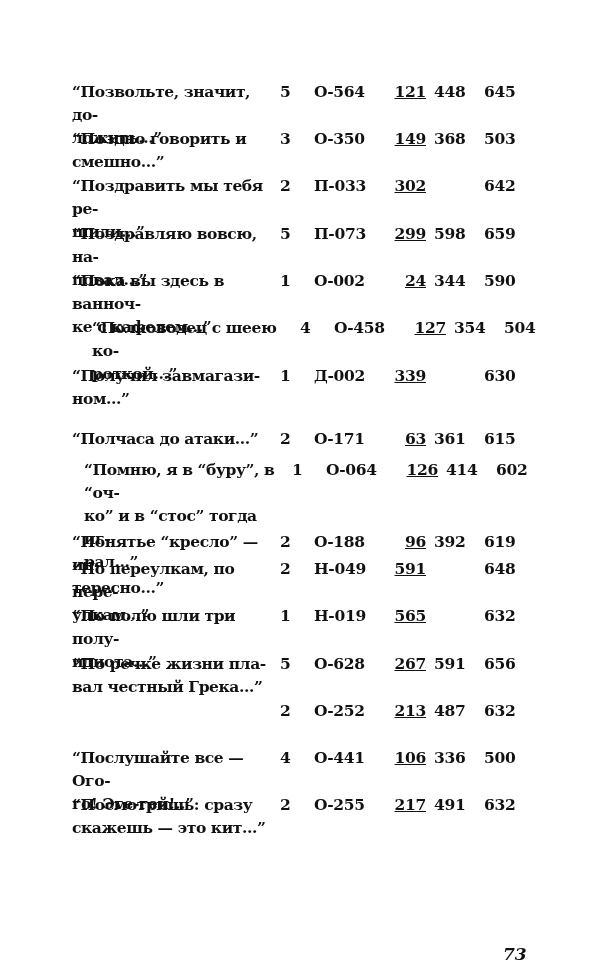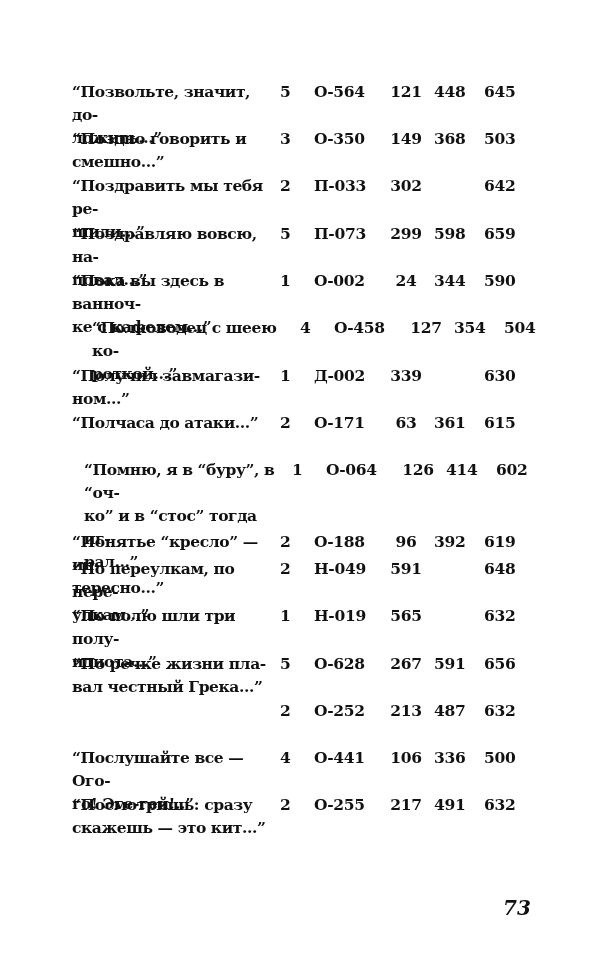--- a/index.html
+++ b/index.html
@@ -7,24 +7,24 @@
          font-family: "DejaVu Serif", "Liberation Serif", serif; color: #111; }
   .page { position: absolute; left: 0; top: 0; width: 488px; height: 973px; }
   .rows { position: absolute; left: 72px; top: 80px; width: 460px; }
   .row { position: relative; display: block; }
   .title { width: 200px; font-size: 15.5px; line-height: 23px; font-weight: bold;
            letter-spacing: -0.4px; white-space: pre-line; }
   .cell { position: absolute; top: 0; font-size: 15.5px; line-height: 23px; font-weight: bold;
           letter-spacing: -0.3px; }
   .c-vol { left: 208px; }
   .c-code { left: 242px; }
-  .c-n1 { left: 314px; width: 40px; text-align: center; }
+  .c-n1 { left: 314px; width: 40px; text-align: right; text-decoration: underline; }
   .c-n2 { left: 362px; width: 40px; text-align: left; }
   .c-n3 { left: 412px; width: 40px; text-align: left; }
-  .page-number { position: absolute; left: 503px; top: 896px; font-size: 20px;
+  .page-number { position: absolute; left: 503px; top: 944px; font-size: 17px;
                  font-weight: bold; font-style: italic; }
 </style>
 </head>
 <body>
 
 <div class="page">
   <div class="rows" id="rows">
       <div class="row" style="position: absolute; top: 0px; left: 0px; width: 460px;">
         <div class="title">“Позвольте, значит, до-
 ложить...”</div>
@@ -81,21 +81,21 @@
       </div>
       <div class="row" style="position: absolute; top: 284px; left: 0px; width: 460px;">
         <div class="title">“Получил завмагази-
 ном...”</div>
         <div class="cell c-vol">1</div>
         <div class="cell c-code">Д-002</div>
         <div class="cell c-n1">339</div>
         <div class="cell c-n2"></div>
         <div class="cell c-n3">630</div>
       </div>
-      <div class="row" style="position: absolute; top: 331px; left: 0px; width: 460px;">
+      <div class="row" style="position: absolute; top: 347px; left: 0px; width: 460px;">
         <div class="title">“Полчаса до атаки...”</div>
         <div class="cell c-vol">2</div>
         <div class="cell c-code">О-171</div>
         <div class="cell c-n1">63</div>
         <div class="cell c-n2">361</div>
         <div class="cell c-n3">615</div>
       </div>
       <div class="row" style="position: absolute; top: 378px; left: 12px; width: 460px;">
         <div class="title">“Помню, я в “буру”, в “оч-
 ко” и в “стос” тогда иг-

